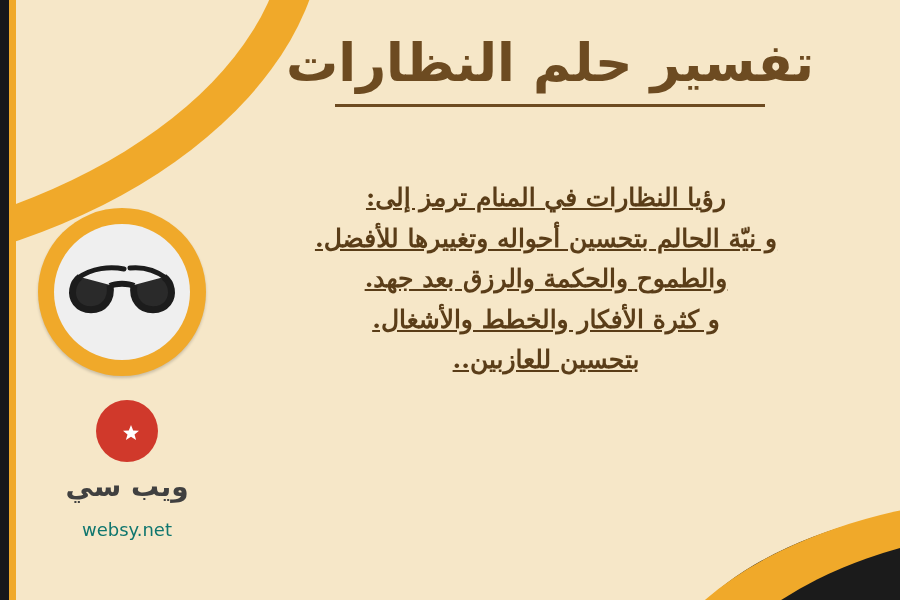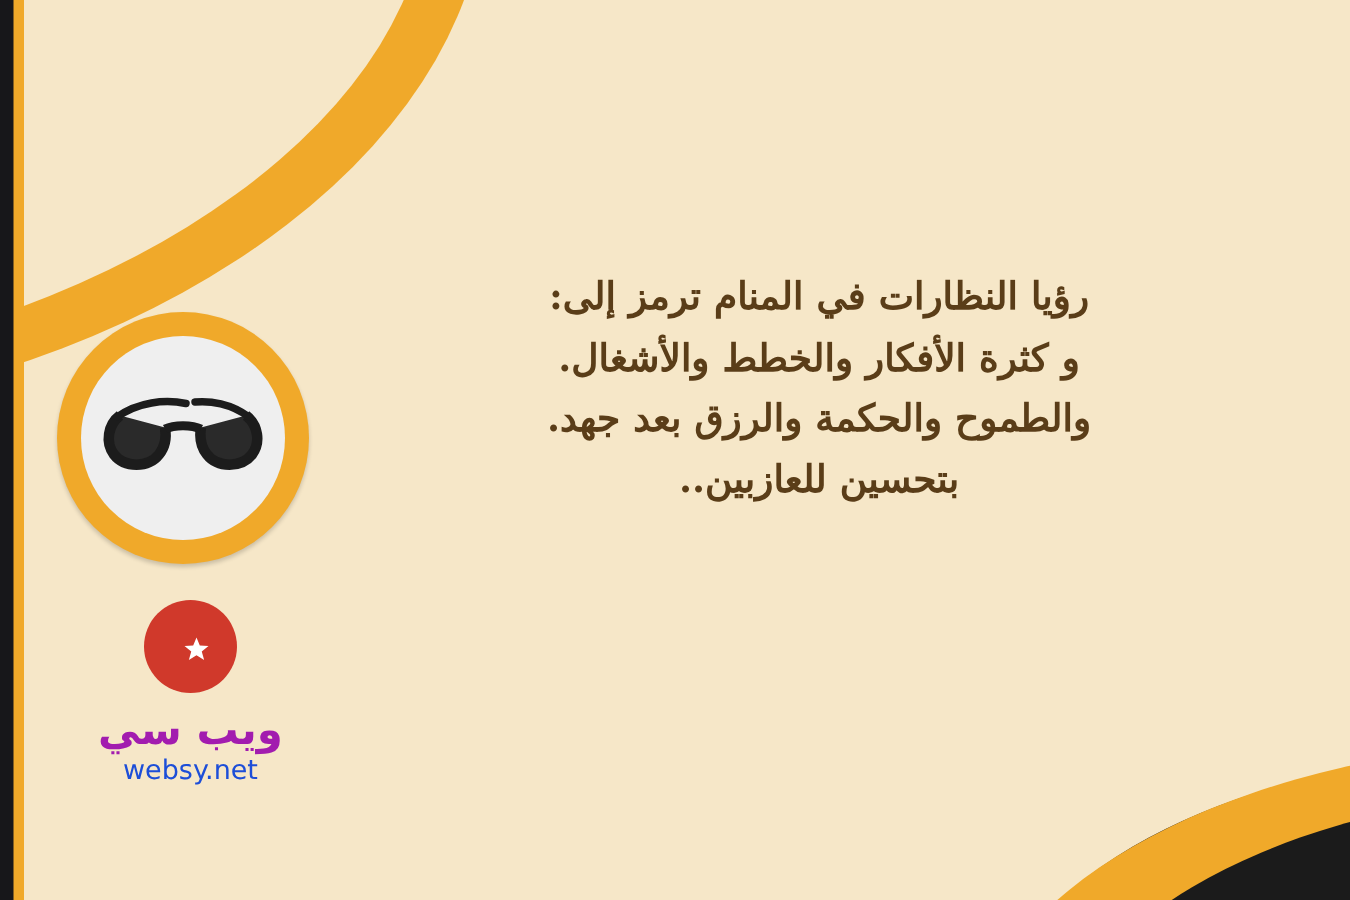--- a/index.html
+++ b/index.html
@@ -117,20 +117,21 @@
     top: 178px;
     right: 34px;
     width: 640px;
     direction: rtl;
     text-align: center;
     color: #5a3d18;
     font-family: "DejaVu Serif", serif;
     font-weight: bold;
     font-size: 25px;
     line-height: 1.62;
+    text-decoration: underline;
   }
   .body-text .line { white-space: nowrap; }
 
   
   .badge {
     position: absolute;
     left: 38px;
     top: 208px;
     width: 168px;
     height: 168px;
@@ -172,50 +173,55 @@
     position: absolute;
     left: 50%; top: 50%;
     transform: translate(-50%, -50%);
   }
   .logo-ar {
     direction: rtl;
     margin-top: 8px;
     font-family: "DejaVu Sans", sans-serif;
     font-weight: bold;
     font-size: 28px;
-    color: #a21caf;
+    color: #404040;
     letter-spacing: 1px;
   }
   .logo-url {
-    margin-top: 0;
+    margin-top: 16px;
     font-family: "DejaVu Sans", sans-serif;
     font-size: 18px;
-    color: #1d4ed8;
+    color: #0f766e;
   }
 </style>
 </head>
 <body>
 
 <div class="poster">
 
   <div class="corner-dark-tl"></div>
   <div class="corner-orange-tl"></div>
   <div class="corner-cream-tl"></div>
   <div class="edge-left"></div>
   <div class="edge-left-dark"></div>
 
   <div class="corner-dark-br"></div>
   <div class="corner-orange-br"></div>
   <div class="corner-dark-br2"></div>
 
+  <div class="title-wrap">
+    <div class="title">تفسير حلم النظارات</div>
+    <div class="title-rule"></div>
+  </div>
 
   <div class="body-text">
     <div class="line">رؤيا النظارات في المنام ترمز إلى:</div>
+    <div class="line">و نيّة الحالم بتحسين أحواله وتغييرها للأفضل.</div>
+    <div class="line">والطموح والحكمة والرزق بعد جهد.</div>
     <div class="line">و كثرة الأفكار والخطط والأشغال.</div>
-    <div class="line">والطموح والحكمة والرزق بعد جهد.</div>
     <div class="line">بتحسين للعازبين..</div>
   </div>
 
   <div class="badge">
     <div class="badge-inner">
       <svg width="120" height="70" viewBox="0 0 120 70">
         <g fill="none" stroke="#1c1c1c" stroke-width="4">
           <path d="M18 20 C10 26 8 38 14 46 C21 55 37 55 44 46 C48 41 49 34 48 28" stroke-width="7" fill="#2a2a2a"></path>
           <path d="M102 20 C110 26 112 38 106 46 C99 55 83 55 76 46 C72 41 71 34 72 28" stroke-width="7" fill="#2a2a2a"></path>
           <path d="M48 29 C54 26 66 26 72 29" stroke-width="6"></path>

